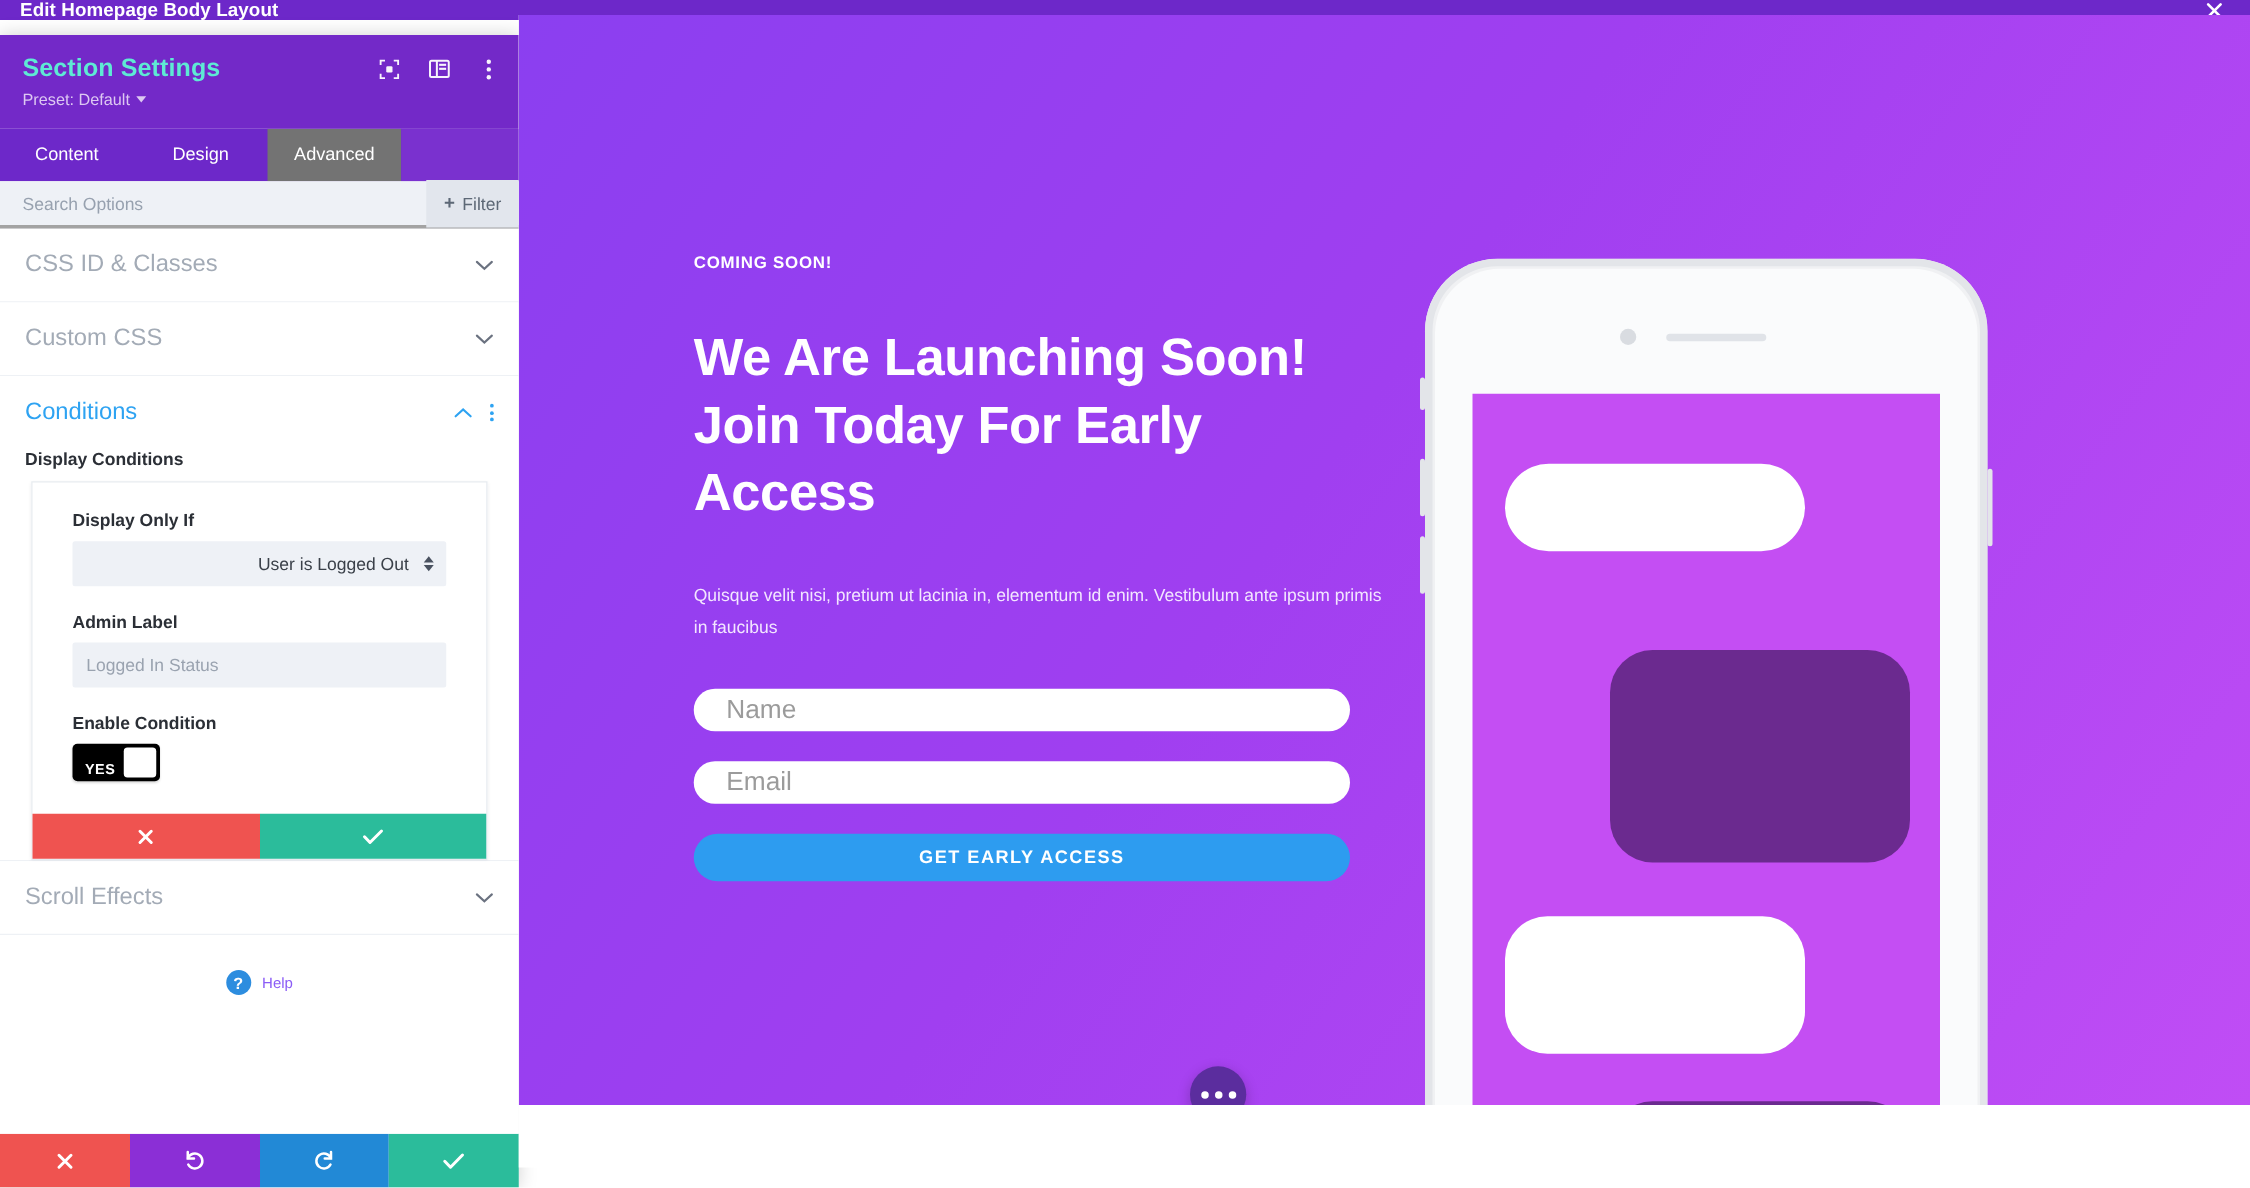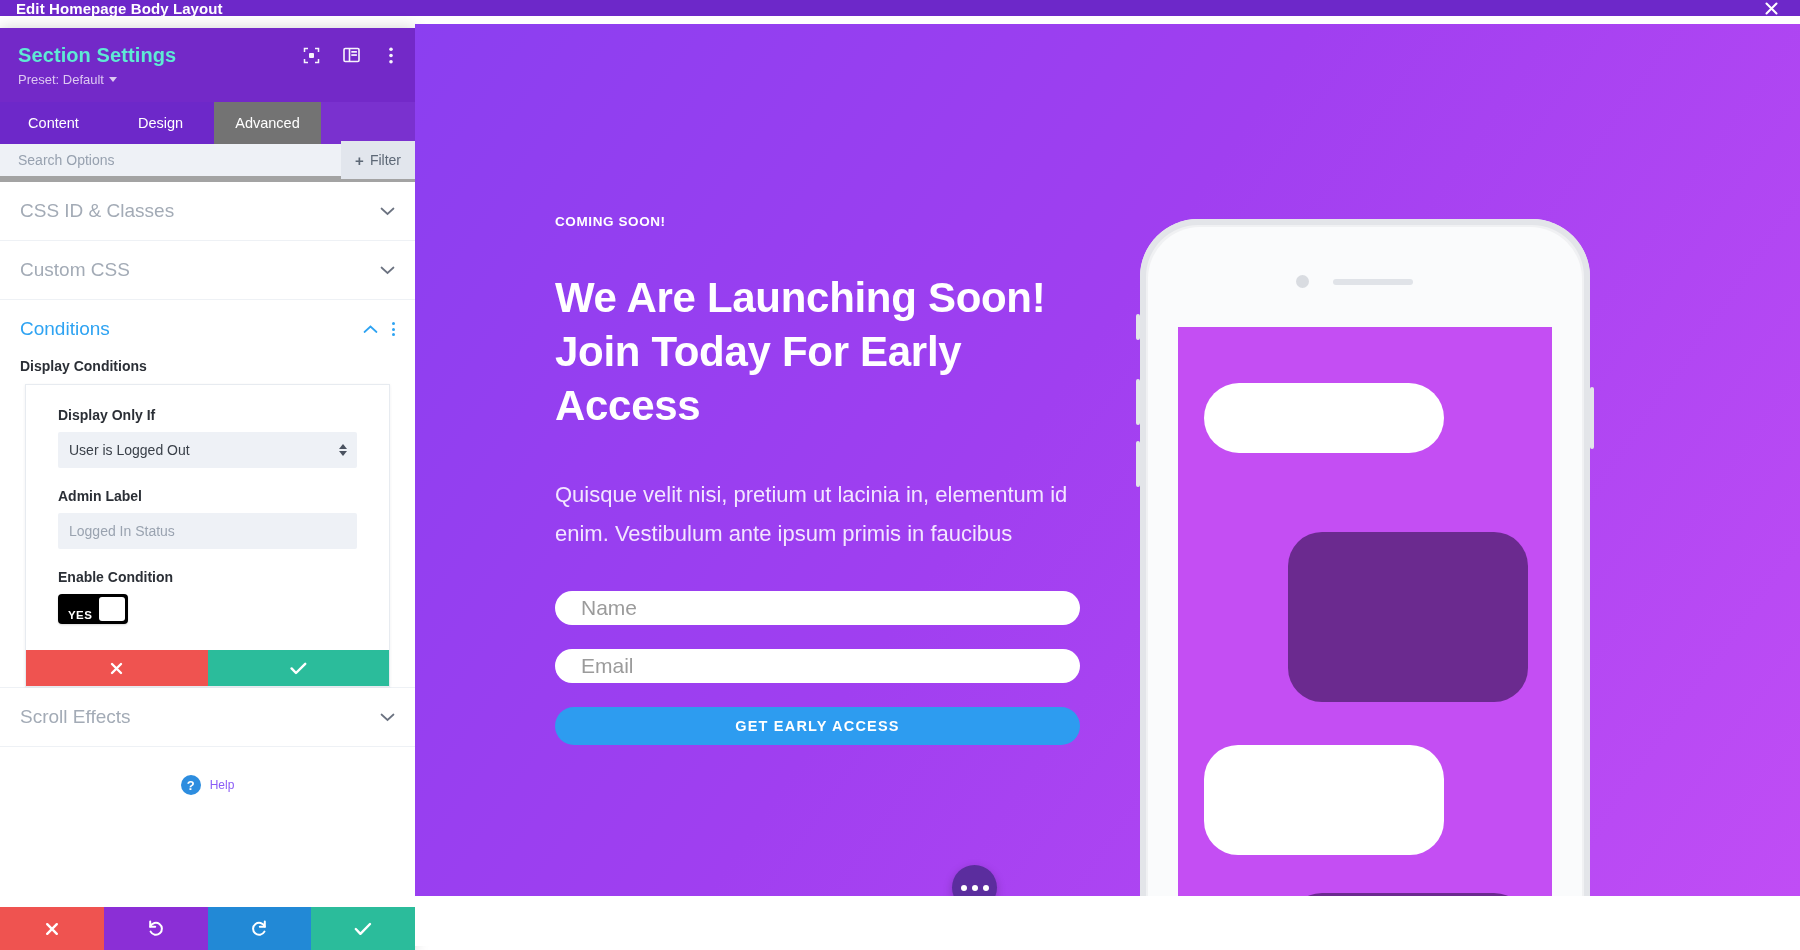--- a/index.html
+++ b/index.html
@@ -61,21 +61,21 @@
     padding: 13px 0; text-align: center; color: #ffffff; font-size: 14.5px;
     cursor: pointer; width: 107px;
   }
   .tab.active { background: #737373; font-weight: 400; }
   .tabs-filler { flex: 1; background: #7a31cf; }
 
   
   .searchrow {
     display: flex; align-items: center; justify-content: space-between;
     background: #eef1f6; padding: 0 12px 0 0; height: 38px; flex: 0 0 auto;
-    border-bottom: 6px solid #a3a3a3;
+    border-bottom: 3px solid #a3a3a3;
   }
   .search-input {
     border: none; background: transparent; outline: none; flex: 1;
     font-size: 14px; color: #6f7b8a; padding-left: 18px;
     font-family: "Liberation Sans", sans-serif;
   }
   .search-input::placeholder { color: #97a1af; }
   .filter-btn {
     background: #e2e6ed; color: #5d6876; font-size: 14px; border: none;
     padding: 8px 14px; cursor: pointer; display: flex; align-items: center; gap: 6px;
@@ -111,21 +111,21 @@
   }
   .cond-inner { padding: 22px 32px 26px 32px; }
   .fld { margin-bottom: 20px; }
   .fld:last-child { margin-bottom: 0; }
   .fld-label { font-size: 14px; font-weight: 700; color: #2b2f36; margin-bottom: 9px; }
   .select-wrap { position: relative; }
   .sel {
     width: 100%; background: #eef1f6; border: none; outline: none;
     font-size: 14px; color: #3a4049; padding: 10px 30px 10px 11px;
     appearance: none; -webkit-appearance: none; border-radius: 2px;
-    font-family: "Liberation Sans", sans-serif; cursor: pointer;
+    font-family: "Liberation Sans", sans-serif; cursor: pointer; text-align: right;
   }
   .sel-arrows {
     position: absolute; right: 10px; top: 50%; transform: translateY(-50%);
     display: flex; flex-direction: column; gap: 2px; pointer-events: none;
   }
   .sel-arrows .up { width:0;height:0;border-left:4px solid transparent;border-right:4px solid transparent;border-bottom:5px solid #4a5260; }
   .sel-arrows .dn { width:0;height:0;border-left:4px solid transparent;border-right:4px solid transparent;border-top:5px solid #4a5260; }
   .txt {
     width: 100%; background: #eef1f6; border: none; outline: none;
     font-size: 14px; color: #3a4049; padding: 10px 11px; border-radius: 2px;
@@ -166,39 +166,39 @@
     flex: 1; border: none; cursor: pointer; display: flex;
     align-items: center; justify-content: center; color: #fff;
   }
   .fb-cancel { background: #ef5350; }
   .fb-undo   { background: #8b2fd6; }
   .fb-redo   { background: #2289d6; }
   .fb-save   { background: #2bbc9b; }
 
   
   .canvas {
-    position: absolute; left: 415px; top: 24px; width: 1385px; height: 922px;
+    position: absolute; left: 415px; top: 12px; width: 1385px; height: 922px;
     background: #fff; overflow: hidden;
   }
   .hero {
     position: absolute; left: 0; top: 0; width: 1385px; height: 872px;
     background: linear-gradient(125deg, #8b3ff0 0%, #a03ff0 45%, #c04df5 100%);
     overflow: hidden;
   }
   .hero-left { position: absolute; left: 140px; top: 190px; width: 560px; }
   .eyebrow {
     color: #fff; font-size: 13.5px; font-weight: 700; letter-spacing: .6px;
     margin-bottom: 42px;
   }
   .hero-h1 {
     color: #fff; font-size: 42px; font-weight: 700; line-height: 1.28;
     letter-spacing: -.3px; margin-bottom: 26px;
   }
   .hero-p {
-    color: #f3e6ff; font-size: 22px; line-height: 1.75; margin-bottom: 38px; margin-top: 44px;
+    color: #f3e6ff; font-size: 14px; line-height: 1.75; margin-bottom: 38px; margin-top: 44px;
   }
   .inp-pill {
     display: block; width: 525px; height: 34px; background: #fff;
     border: none; border-radius: 26px; outline: none;
     padding: 0 26px; font-size: 21px; color: #be185d; margin-bottom: 24px;
     font-family: "Liberation Sans", sans-serif;
   }
   .inp-pill::placeholder { color: #9b9b9b; }
   .cta {
     width: 525px; height: 38px; background: #2d9cf0; color: #fff; border: none;

